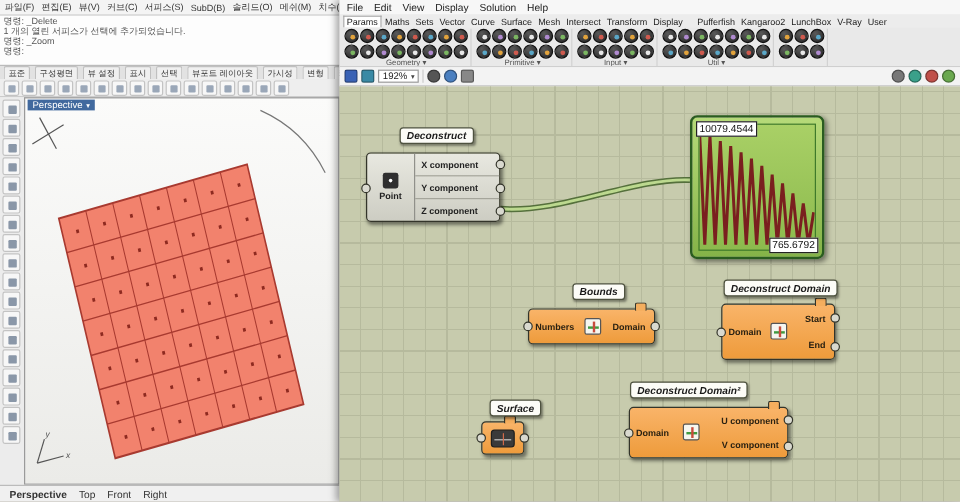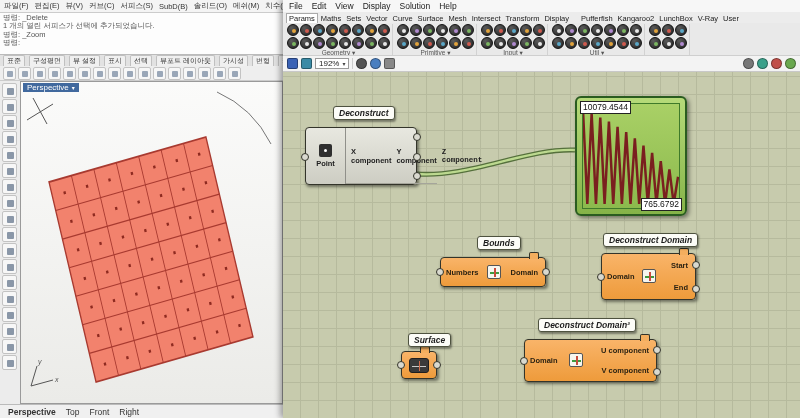--- a/index.html
+++ b/index.html
@@ -58,23 +58,23 @@
   .glabel{position:absolute;background:#fcfcf7;border:1px solid #4e523f;border-radius:3px;padding:1px 5px;font-size:8.5px;font-weight:bold;color:#1a1a1a;box-shadow:1px 1.5px 2px rgba(0,0,0,.4);z-index:4;white-space:nowrap;font-style:italic;}
   .comp{position:absolute;border:1.5px solid #33342a;border-radius:4px;box-shadow:1.5px 2px 3px rgba(0,0,0,.45);z-index:3;font-size:7.5px;font-weight:bold;color:#2b2212;}
   .comp.gray{background:linear-gradient(#e8e8e0,#cdcdc3);color:#222;}
   .comp.orange{background:linear-gradient(#f9b469,#ee9b3b);}
   .balloon{position:absolute;top:-6px;right:6px;width:10px;height:7px;background:#f4ae5e;border:1.5px solid #33342a;border-bottom:none;border-radius:2px 2px 0 0;}
   .nub{position:absolute;width:8px;height:8px;background:#d9d9cf;border:1.5px solid #33342a;border-radius:50%;z-index:2;}
 
   .point-left{position:absolute;left:0;top:0;bottom:0;width:40px;border-right:1px solid #90908a;display:flex;flex-direction:column;align-items:center;justify-content:center;gap:2px;}
   .point-icon{width:13px;height:13px;background:#2f2f2f;border-radius:2px;position:relative;}
   .point-icon::after{content:"";position:absolute;left:5px;top:5px;width:3px;height:3px;background:#fff;border-radius:50%;}
-  .point-rows{position:absolute;left:40px;right:0;top:0;bottom:0;display:flex;flex-direction:row;}
+  .point-rows{position:absolute;left:40px;right:0;top:0;bottom:0;display:flex;flex-direction:column;}
   .point-rows .row{flex:1;display:flex;align-items:center;padding-left:5px;border-bottom:1px solid #a5a59b;}
-  .point-rows .row:last-child{border-bottom:none;font-family:Liberation Mono, monospace;}
+  .point-rows .row:last-child{border-bottom:none;}
   .oc-in{position:absolute;left:5px;top:0;bottom:0;display:flex;align-items:center;}
   .gicon{position:absolute;width:14px;height:14px;background:#f6f6ef;border:1px solid #555;border-radius:2px;}
   .gicon::before{content:"";position:absolute;left:2px;top:6px;width:9px;height:2px;background:#3f9b3f;}
   .gicon::after{content:"";position:absolute;left:6px;top:2px;width:2px;height:9px;background:#c84b3c;}
   .oc-rows{position:absolute;right:0;top:0;bottom:0;display:flex;flex-direction:column;justify-content:space-around;}
   .oc-rows div{text-align:right;padding-right:7px;}
   .oc-single{position:absolute;right:7px;top:0;bottom:0;display:flex;align-items:center;}
 
   .surf-icon{width:20px;height:15px;background:#3a3a3a;border:1px solid #1f1f1f;border-radius:3px;position:relative;}
   .surf-icon::before{content:"";position:absolute;left:2px;top:7px;width:14px;height:1px;background:#c9c9c9;}
@@ -518,21 +518,21 @@
       </div>
 
       <div class="glabel" style="left:125px;top:261px;">Surface</div>
       <div class="comp orange" style="left:118px;top:279px;width:36px;height:28px;display:flex;align-items:center;justify-content:center;">
         <div class="balloon"></div>
         <div class="nub" style="left:-5px;top:9px;"></div>
         <div class="surf-icon"></div>
         <div class="nub" style="right:-5px;top:9px;"></div>
       </div>
 
-      <div class="glabel" style="left:255px;top:246px;">Deconstruct Domain²</div>
+      <div class="glabel" style="left:242px;top:246px;">Deconstruct Domain²</div>
       <div class="comp orange" style="left:241px;top:267px;width:133px;height:43px;">
         <div class="balloon"></div>
         <div class="nub" style="left:-5px;top:17px;"></div>
         <div class="oc-in">Domain</div>
         <div class="gicon" style="left:44px;top:13px;"></div>
         <div class="oc-rows" style="width:68px;">
           <div>U component</div>
           <div>V component</div>
         </div>
         <div class="nub" style="right:-5px;top:6px;"></div>

